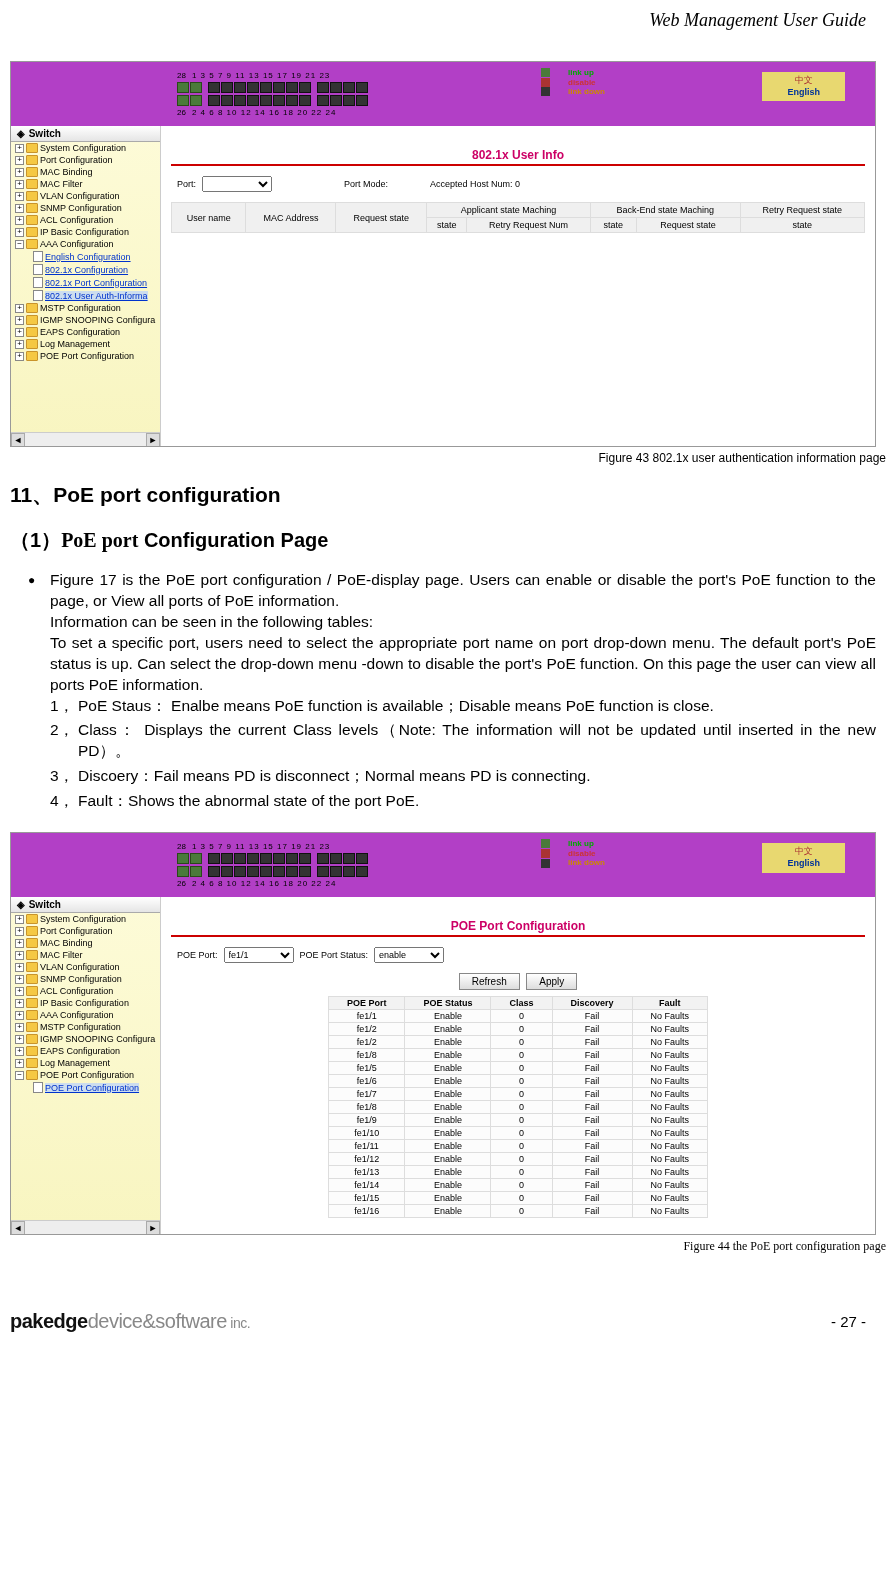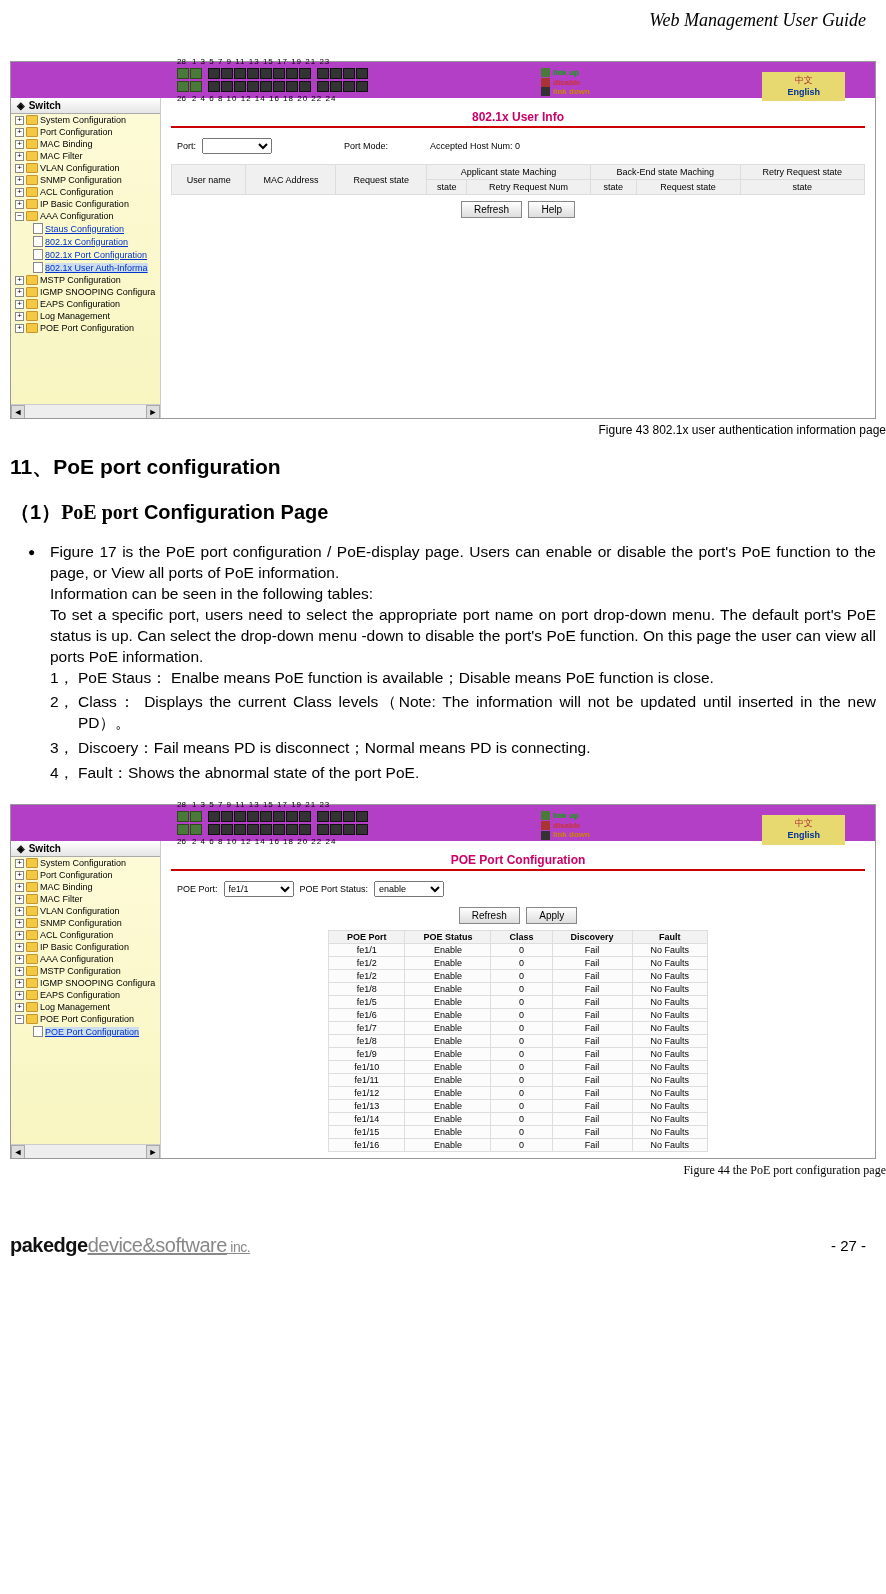--- a/index.html
+++ b/index.html
@@ -1,41 +1,41 @@
 <!DOCTYPE html>
 <html><head>
 <meta charset="utf-8">
 <style>
   * { box-sizing: border-box; margin: 0; padding: 0; }
   body { font-family: Arial, sans-serif; font-size: 13px; background: #fff; width: 886px; }
   .page-header { text-align: right; font-style: italic; font-family: 'Times New Roman', serif; font-size: 18px; padding: 10px 20px 30px; }
   .screenshot { margin: 0 10px 4px; border: 1px solid #999; background: #fff; }
-  .topbar { background: #b23fc6; display: flex; align-items: center; padding: 6px 6px; height: 36px; position: relative; color: #000; font-size: 8px; }
+  .topbar { background: #b23fc6; display: flex; align-items: center; padding: 6px 6px; height: 64px; position: relative; color: #000; font-size: 8px; }
   .port-numbers { display: flex; flex-direction: column; gap: 2px; margin-left: 160px; }
   .port-icons { display: flex; gap: 1px; }
   .port-icon { width: 12px; height: 11px; background: #4a7a3a; border: 1px solid #2a4a1a; font-size: 7px; display: flex; align-items: center; justify-content: center; }
   .port-icon.dark { background: #333; border-color: #111; }
   .legend { position: absolute; left: 530px; top: 6px; display: flex; flex-direction: column; font-size: 8px; line-height: 1.2; }
-  .legend-row { display: flex; align-items: center; gap: 3px; }
+  .legend-row { display: flex; align-items: center; gap: 18px; }
   .legend-sq { width: 9px; height: 9px; }
   .lang { position: absolute; right: 30px; top: 10px; background: #e8d870; padding: 3px 25px; text-align: center; font-size: 9px; line-height: 1.3; }
   .lang div:nth-child(2) { color: #003399; font-weight: bold; }
   .ss-body { display: flex; min-height: 320px; }
   .sidebar { width: 150px; background: linear-gradient(to bottom,#fdfbd8,#f8f5c0); border-right: 1px solid #ccc; font-size: 9px; overflow: hidden; position: relative; }
   .sidebar-title { background: linear-gradient(#fff,#e5e5e5); padding: 2px 6px; font-weight: bold; border-bottom: 1px solid #aaa; font-size: 10px; }
   .sidebar ul { list-style: none; padding-left: 4px; }
   .sidebar li { padding: 1px 0; display: flex; align-items: center; gap: 2px; white-space: nowrap; }
   .sidebar li.sub { padding-left: 18px; }
   .sidebar li.sub a { color: #0033cc; text-decoration: underline; cursor: pointer; }
   .tree-toggle { width: 9px; height: 9px; border: 1px solid #888; display: inline-flex; align-items: center; justify-content: center; font-size: 8px; line-height: 1; background: #fff; }
   .folder-icon { width: 12px; height: 10px; background: #f5c843; border: 1px solid #c9942b; border-radius: 1px; }
   .doc-icon { width: 10px; height: 11px; background: #fff; border: 1px solid #888; position: relative; }
   .scrollbar { position: absolute; bottom: 0; left: 0; right: 0; height: 14px; background: #eee; border-top: 1px solid #ccc; display: flex; justify-content: space-between; align-items: center; }
   .scroll-btn { width: 14px; height: 14px; background: #ddd; border: 1px solid #aaa; display: flex; align-items: center; justify-content: center; font-size: 9px; }
-  .content { flex: 1; padding: 6px 10px; font-size: 9px; }
+  .content { flex: 1; padding: 16px 10px; font-size: 9px; }
   .page-title { text-align: center; color: #cc0066; font-weight: bold; font-size: 12px; margin: 6px 0 2px; }
   .hr-red { border: none; border-top: 2px solid #c00; margin-bottom: 10px; }
   .form-row { display: flex; align-items: center; gap: 6px; margin: 8px 6px 10px; }
   .form-row label { font-weight: normal; }
   .form-row select { width: 70px; height: 16px; font-size: 9px; }
   .info-table { width: 100%; border-collapse: collapse; font-size: 9px; text-align: center; }
   .info-table th, .info-table td { border: 1px solid #ddd; padding: 2px 4px; background: #fafafa; }
   .info-table th { background: #f0f0f0; font-weight: normal; }
   .btn-row { text-align: center; margin: 6px 0; }
   .btn { display: inline-block; padding: 2px 12px; border: 1px solid #888; background: linear-gradient(#fff,#ddd); font-size: 10px; margin: 0 2px; cursor: pointer; }
@@ -46,21 +46,21 @@
   .doc-sub-title .serif-part { font-family: 'Times New Roman', serif; }
   .doc-body { margin: 0 10px 0 50px; font-size: 15.5px; line-height: 1.35; text-align: justify; }
   .doc-body .bullet { position: relative; }
   .doc-body .bullet::before { content: "●"; position: absolute; left: -22px; top: 2px; font-size: 12px; }
   .poe-table { margin: 6px auto 0; border-collapse: collapse; font-size: 9px; }
   .poe-table th, .poe-table td { border: 1px solid #ddd; padding: 1px 18px; text-align: center; background: #fcfcfc; }
   .poe-table th { background: #f2f2f2; font-weight: bold; }
   .footer { display: flex; justify-content: space-between; align-items: center; padding: 40px 20px 10px 10px; }
   .logo-text { font-family: Arial, sans-serif; font-size: 20px; letter-spacing: -0.5px; }
   .logo-text .bold { font-weight: 800; color: #111; }
-  .logo-text .light { color: #888; font-weight: 300; text-decoration: underline; }
+  .logo-text .light { color: #888; font-weight: 300; }
   .page-num { font-size: 15px; }
 </style>
 </head>
 <body>
 
 <div class="page-header">Web Management User Guide</div>
 
 <div class="screenshot">
   <div class="topbar">
     <div class="port-numbers">
@@ -172,21 +172,21 @@
             <span class="folder-icon"></span>
             <span>IP Basic Configuration</span>
           </li>
           <li>
             <span class="tree-toggle">−</span>
             <span class="folder-icon"></span>
             <span>AAA Configuration</span>
           </li>
           <li class="sub">
             <span class="doc-icon"></span>
-            <a>Staus Configuration</a>
+            <a>English Configuration</a>
           </li>
           <li class="sub">
             <span class="doc-icon"></span>
             <a>802.1x Configuration</a>
           </li>
           <li class="sub">
             <span class="doc-icon"></span>
             <a>802.1x Port Configuration</a>
           </li>
           <li class="sub">
@@ -247,24 +247,20 @@
         </tr>
         <tr>
           <th>state</th>
           <th>Retry Request Num</th>
           <th>state</th>
           <th>Request state</th>
           <th>state</th>
         </tr>
       </tbody>
         </table>
-      <div class="btn-row">
-        <span class="btn">Refresh</span>
-        <span class="btn">Help</span>
-      </div>
     </div>
   </div>
 </div>
 <div class="caption">Figure 43 802.1x user authentication information page</div>
 
 <div class="doc-section-title">11、PoE port configuration</div>
 
 <div class="doc-sub-title">
   <span>（1）</span><span class="serif-part">PoE port</span><span> Configuration Page</span>
 </div>

